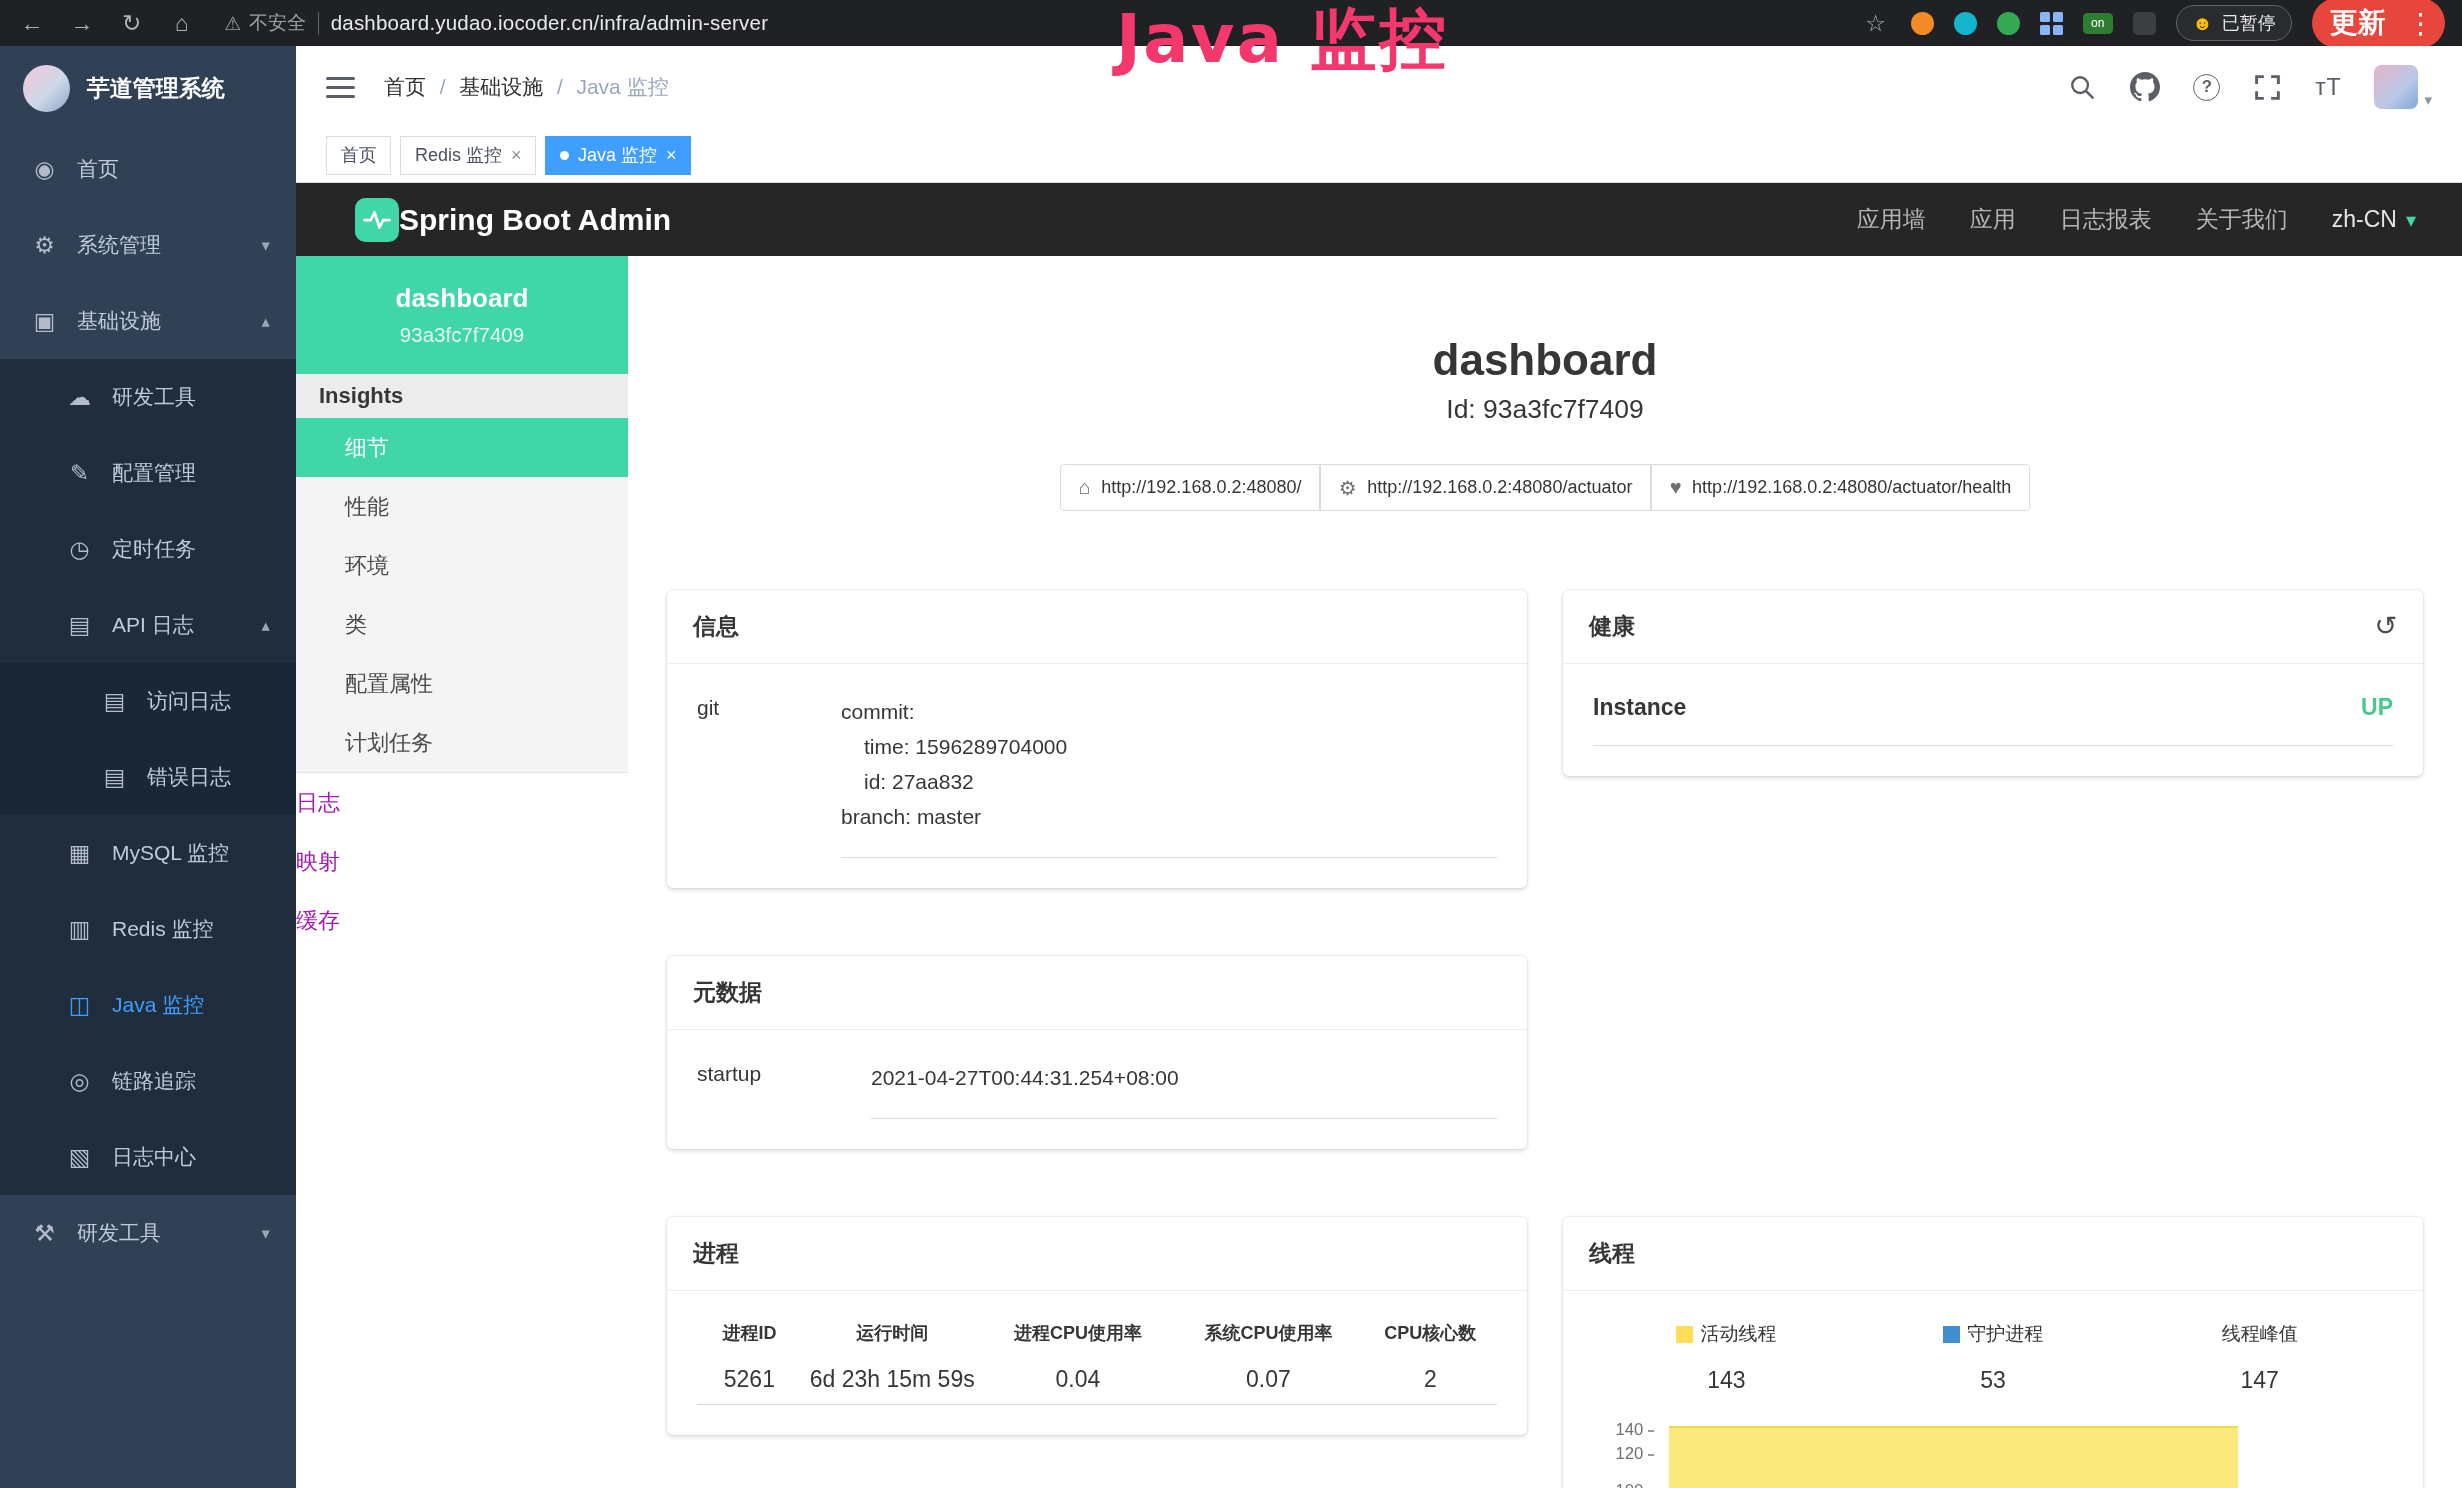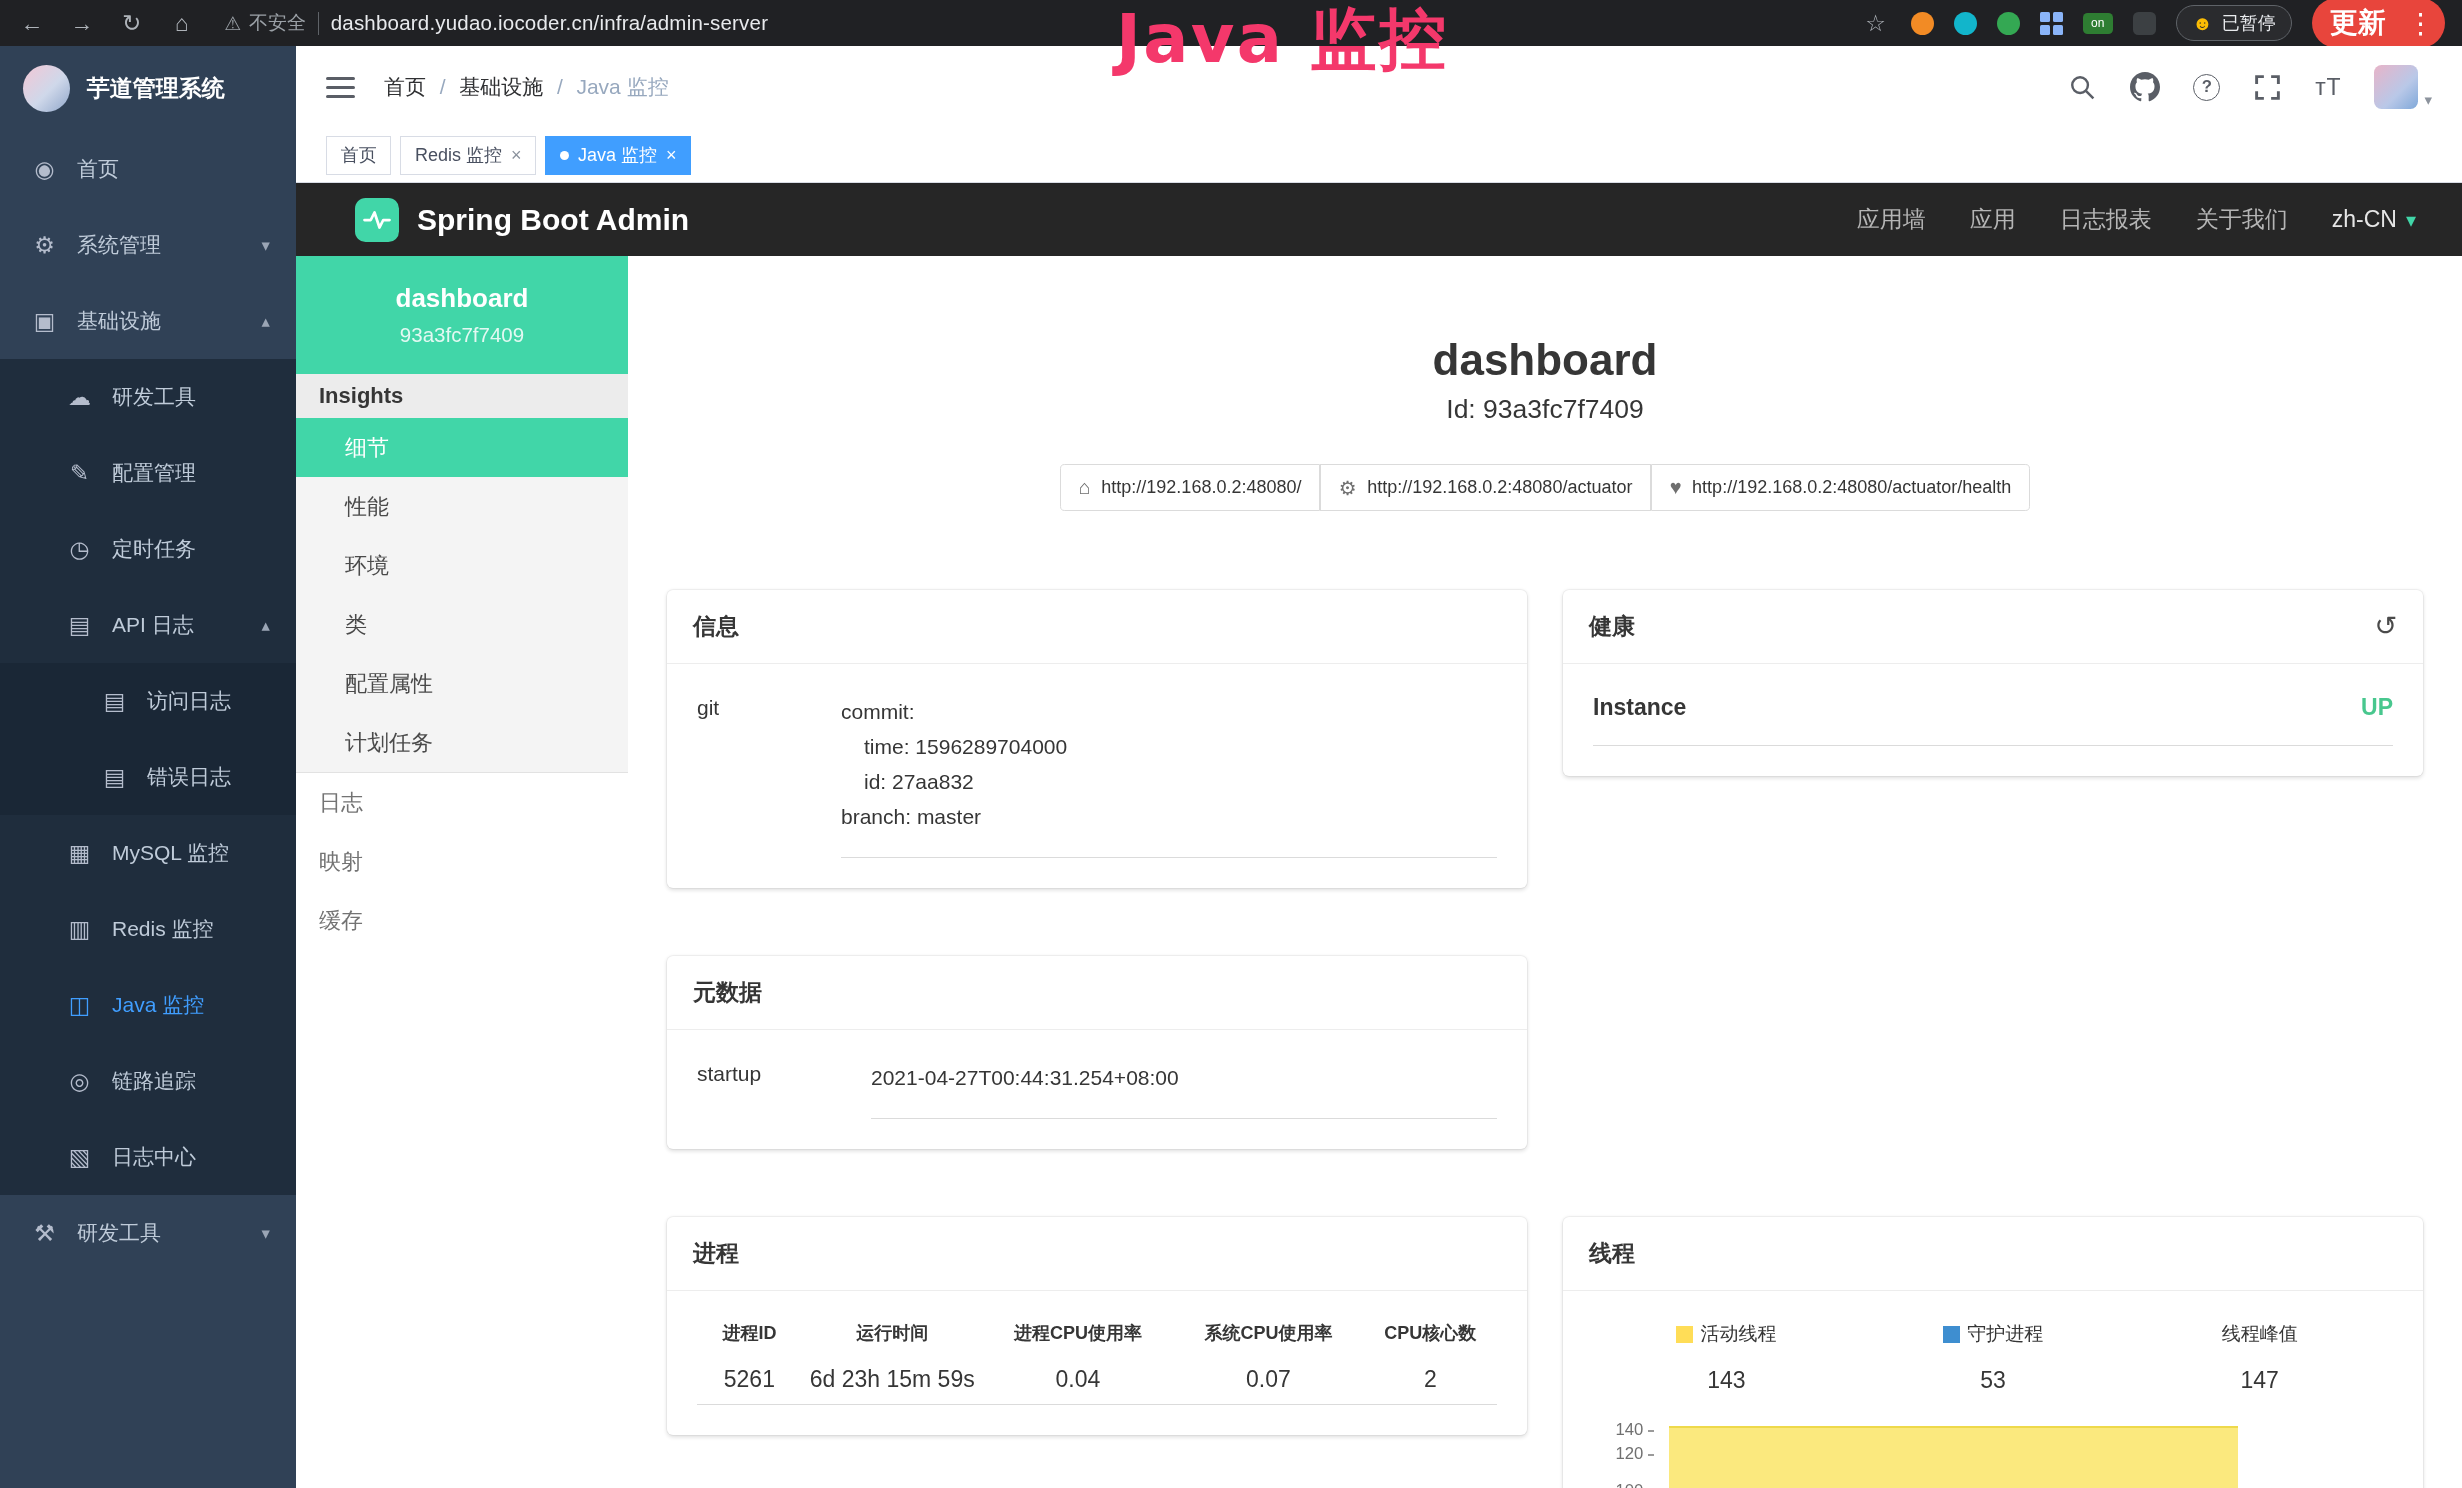--- a/index.html
+++ b/index.html
@@ -79,21 +79,21 @@
   .tab { height:39px; border:0.8px solid #d8dce5; display:inline-flex; align-items:center;
     gap:9px; padding:0 13.7px; font-size:18px; color:#495060; background:#fff; cursor:pointer; }
   .tab .x { font-size:18px; color:#8a919c; }
   .tab.active { background:#409eff; border-color:#409eff; color:#fff; }
   .tab.active .x { color:#fff; }
   .tab .dot { width:9px; height:9px; background:#fff; border-radius:50%; }
 
   
   .sba-nav { height:73px; background:#262626; display:flex; align-items:center;
     padding:0 46px 0 59px; color:#b5b5b5; }
-  .brand { display:flex; align-items:center; gap:18px; color:#fff; font-weight:700;
+  .brand { display:flex; align-items:center; gap:0; color:#fff; font-weight:700;
     font-size:30px; }
   .brand-logo { width:44px; height:44px; background:#41d6a8; border-radius:10.6px;
     display:flex; align-items:center; justify-content:center; }
   .nav-links { margin-left:auto; display:flex; align-items:center; gap:44px; font-size:23px; }
   .nav-link { cursor:pointer; }
   .locale { color:#e6e6e6; display:flex; align-items:center; gap:9px; cursor:pointer; }
   .locale .chev { color:#41d6a8; font-size:20px; }
 
   
   .sba-body { flex:1; display:flex; min-height:0; }
@@ -102,22 +102,22 @@
   .inst { height:118px; background:#41d6a8; color:#fff; display:flex; flex-direction:column;
     align-items:center; justify-content:center; gap:9px; cursor:pointer; }
   .inst-name { font-size:26px; font-weight:700; }
   .inst-id { font-size:20.5px; opacity:.85; }
   .sec-label { height:44px; background:#ececec; display:flex; align-items:center;
     padding:0 23px; font-weight:700; color:#363636; }
   .ins-list { background:#f4f4f4; border-bottom:0.8px solid #e2e2e2; }
   .ins-item { height:59px; display:flex; align-items:center; padding-left:49px;
     color:#4a4a4a; cursor:pointer; }
   .ins-item.active { background:#41d6a8; color:#fff; }
-  .bot-item { height:59px; display:flex; align-items:center; padding-left:23px;
-    color:#737373; cursor:pointer; }
+  .bot-item { height:59px; display:flex; align-items:center; 
+    color:#a21caf; cursor:pointer; }
 
   
   .sba-content { flex:1; min-width:0; overflow:hidden; position:relative;
     padding:0 39px; background:#fff; }
   .page-title { margin-top:79px; text-align:center; font-size:44px; font-weight:700;
     color:#363636; }
   .page-sub { text-align:center; font-size:26.5px; color:#363636; margin-top:9px; }
   .links-row { display:flex; justify-content:center; margin-top:39px; }
   .link-btn { display:flex; align-items:center; gap:10.6px; border:0.8px solid #dbdbdb;
     padding:10.6px 18px; font-size:18px; color:#363636; background:#fff; margin-left:-0.8px;

